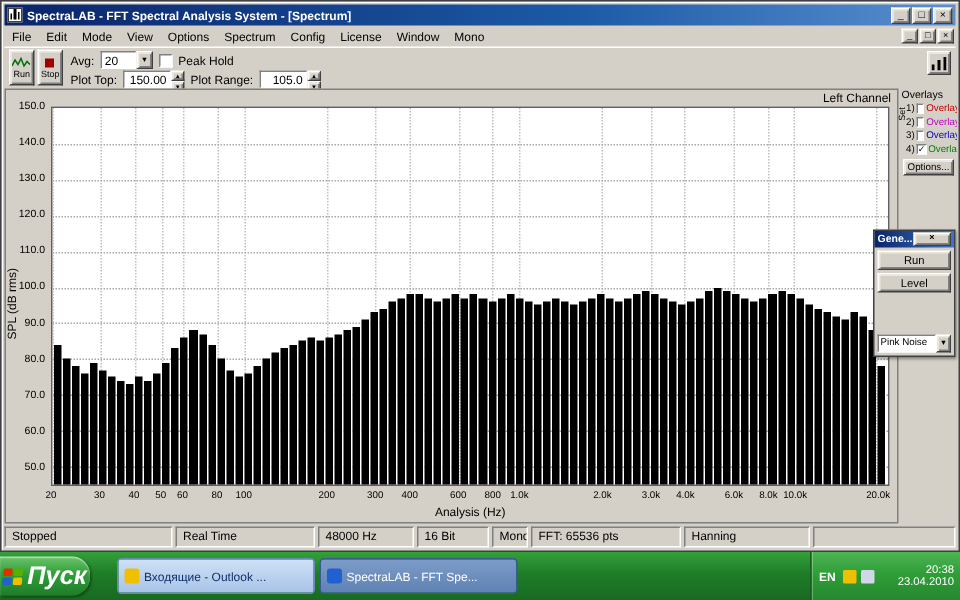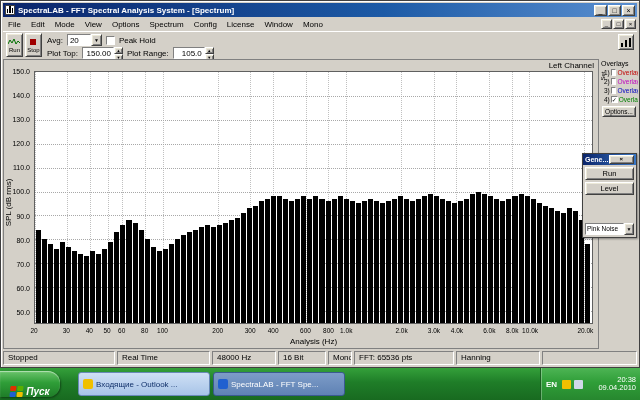--- a/index.html
+++ b/index.html
@@ -80,21 +80,21 @@
   .gen-combo { display:flex; height:12px; }
   .gen-combo .combo-value { flex:1; font-size:6.5px; padding:1px 1px; width:auto; white-space:nowrap; overflow:hidden; }
   .gen-combo .combo-arrow { width:10px; font-size:5px; line-height:10px; text-align:center; }
 
   
   .statusbar { position:absolute; left:2px; right:2px; bottom:2px; height:14px; display:flex; gap:2px; background:#d4d0c8; }
   .status-seg { border:1px solid; border-color:#808080 #ffffff #ffffff #808080; padding:1px 4px; font-size:8px; white-space:nowrap; overflow:hidden; background:#d4d0c8; }
 
   
   .taskbar { position:absolute; left:0; top:368px; width:640px; height:32px; background:linear-gradient(#34a03a,#1f7d28 45%,#186a20); display:flex; align-items:center; }
-  .start-btn { height:26px; width:60px; margin-left:0; border-radius:0 12px 12px 0; background:linear-gradient(#6cc46c,#2f9e38 45%,#1f7d28); display:flex; align-items:flex-end; justify-content:center; gap:3px; color:#fff; font-style:italic; font-weight:bold; font-size:10px; box-shadow:inset 0 1px 1px rgba(255,255,255,.5), 1px 1px 2px rgba(0,0,0,.4); }
+  .start-btn { height:26px; width:60px; margin-left:0; border-radius:0 12px 12px 0; background:linear-gradient(#6cc46c,#2f9e38 45%,#1f7d28); display:flex; align-items:center; justify-content:center; gap:3px; color:#fff; font-style:italic; font-weight:bold; font-size:17px; box-shadow:inset 0 1px 1px rgba(255,255,255,.5), 1px 1px 2px rgba(0,0,0,.4); }
   .win-flag { width:13px; height:11px; display:grid; grid-template-columns:6px 6px; grid-template-rows:5px 5px; gap:1px; transform:skewX(-6deg); }
   .win-flag i { display:block; border-radius:1px; }
   .task-btns { display:flex; gap:3px; margin-left:18px; flex:1; }
   .task-btn { width:132px; height:24px; border-radius:3px; background:linear-gradient(#cfe0f5,#a8c4e8); border:1px solid #6a8ab8; display:flex; align-items:center; gap:3px; padding:0 4px; font-size:8px; color:#10306a; white-space:nowrap; overflow:hidden; }
   .task-btn.active { background:linear-gradient(#7d9cc8,#5f82b4); color:#fff; border-color:#3a5a90; }
   .task-icon { width:10px; height:10px; border-radius:2px; flex:none; }
   .tray { height:32px; width:100px; background:linear-gradient(#4db454,#2f9e38 45%,#27872f); border-left:1px solid #1a5e20; box-shadow:inset 1px 0 0 rgba(255,255,255,.3); display:flex; align-items:center; padding:0 4px 0 3px; gap:3px; color:#fff; }
   .tray-lang { font-size:8px; font-weight:bold; padding:1px 2px; }
   .tray-icon { width:9px; height:9px; border-radius:1px; flex:none; }
   .tray-clock { margin-left:auto; text-align:right; font-size:7.5px; line-height:8px; }
@@ -436,16 +436,16 @@
         <span class="task-icon" style="background: rgb(32, 96, 208);"></span>
         <span>SpectraLAB - FFT Spe...</span>
       </div>
     </div>
   <div class="tray">
     <span class="tray-lang">EN</span>
     <span class="tray-icon" style="background:#f0c000"></span>
     <span class="tray-icon" style="background:#d0d8e8"></span>
     <span class="tray-clock">
       <div>20:38</div>
-      <div>09.04.2010</div>
+      <div>23.04.2010</div>
     </span>
   </div>
 </div>
 
 </body></html>

